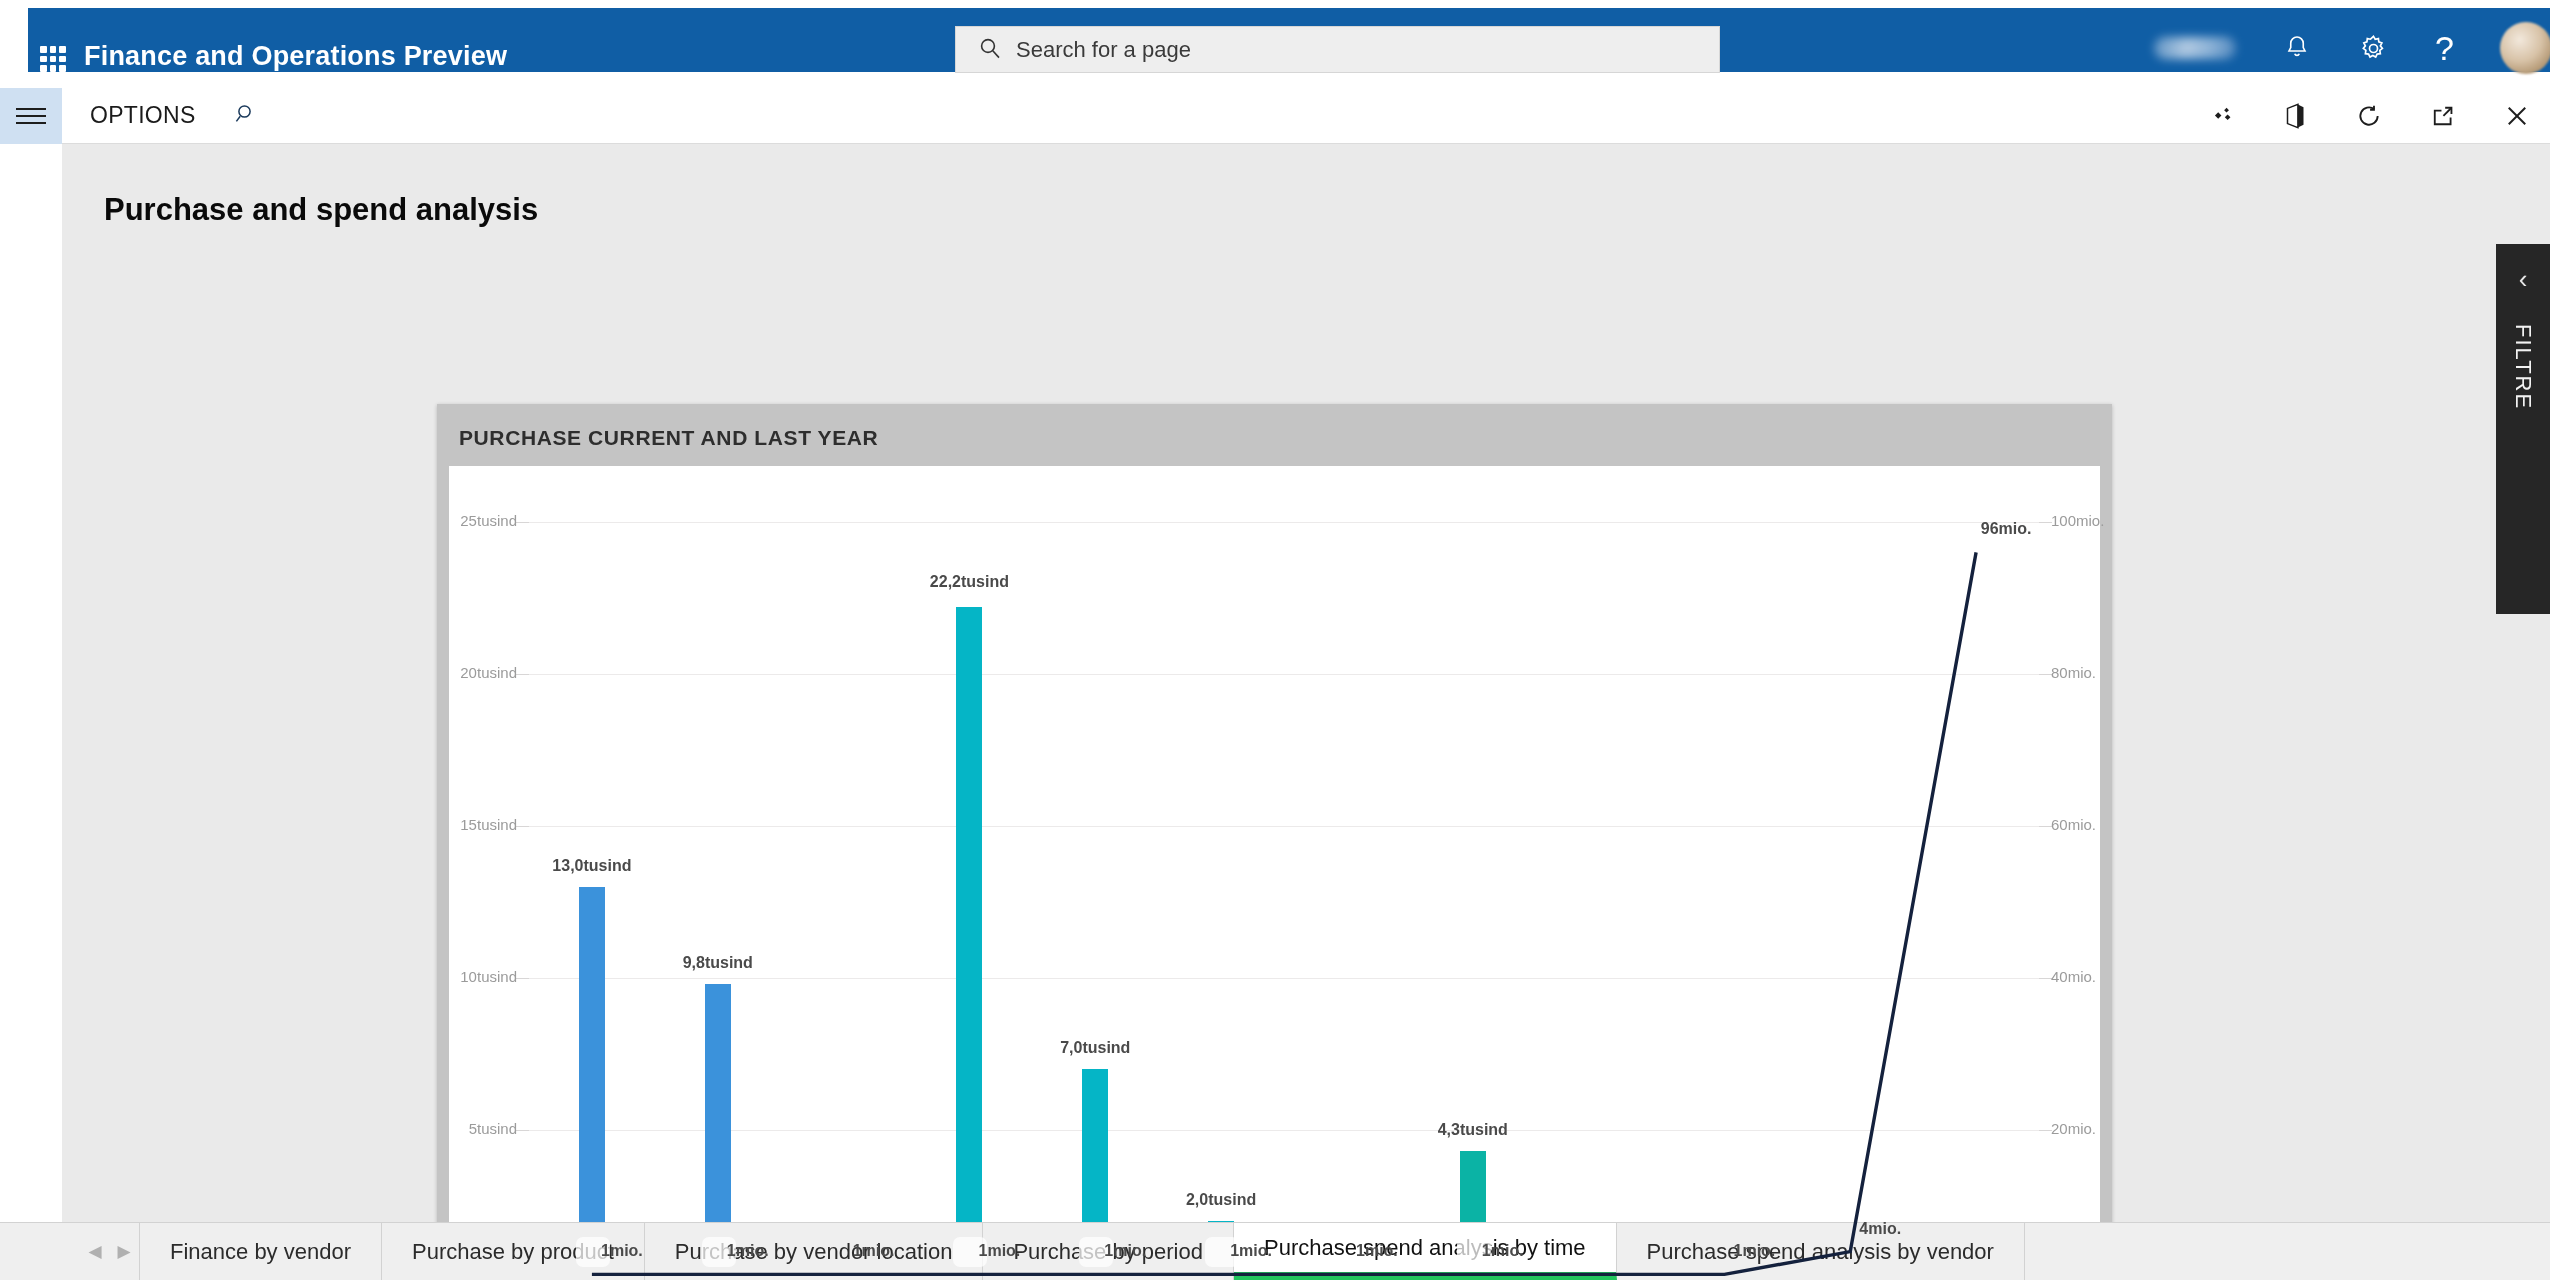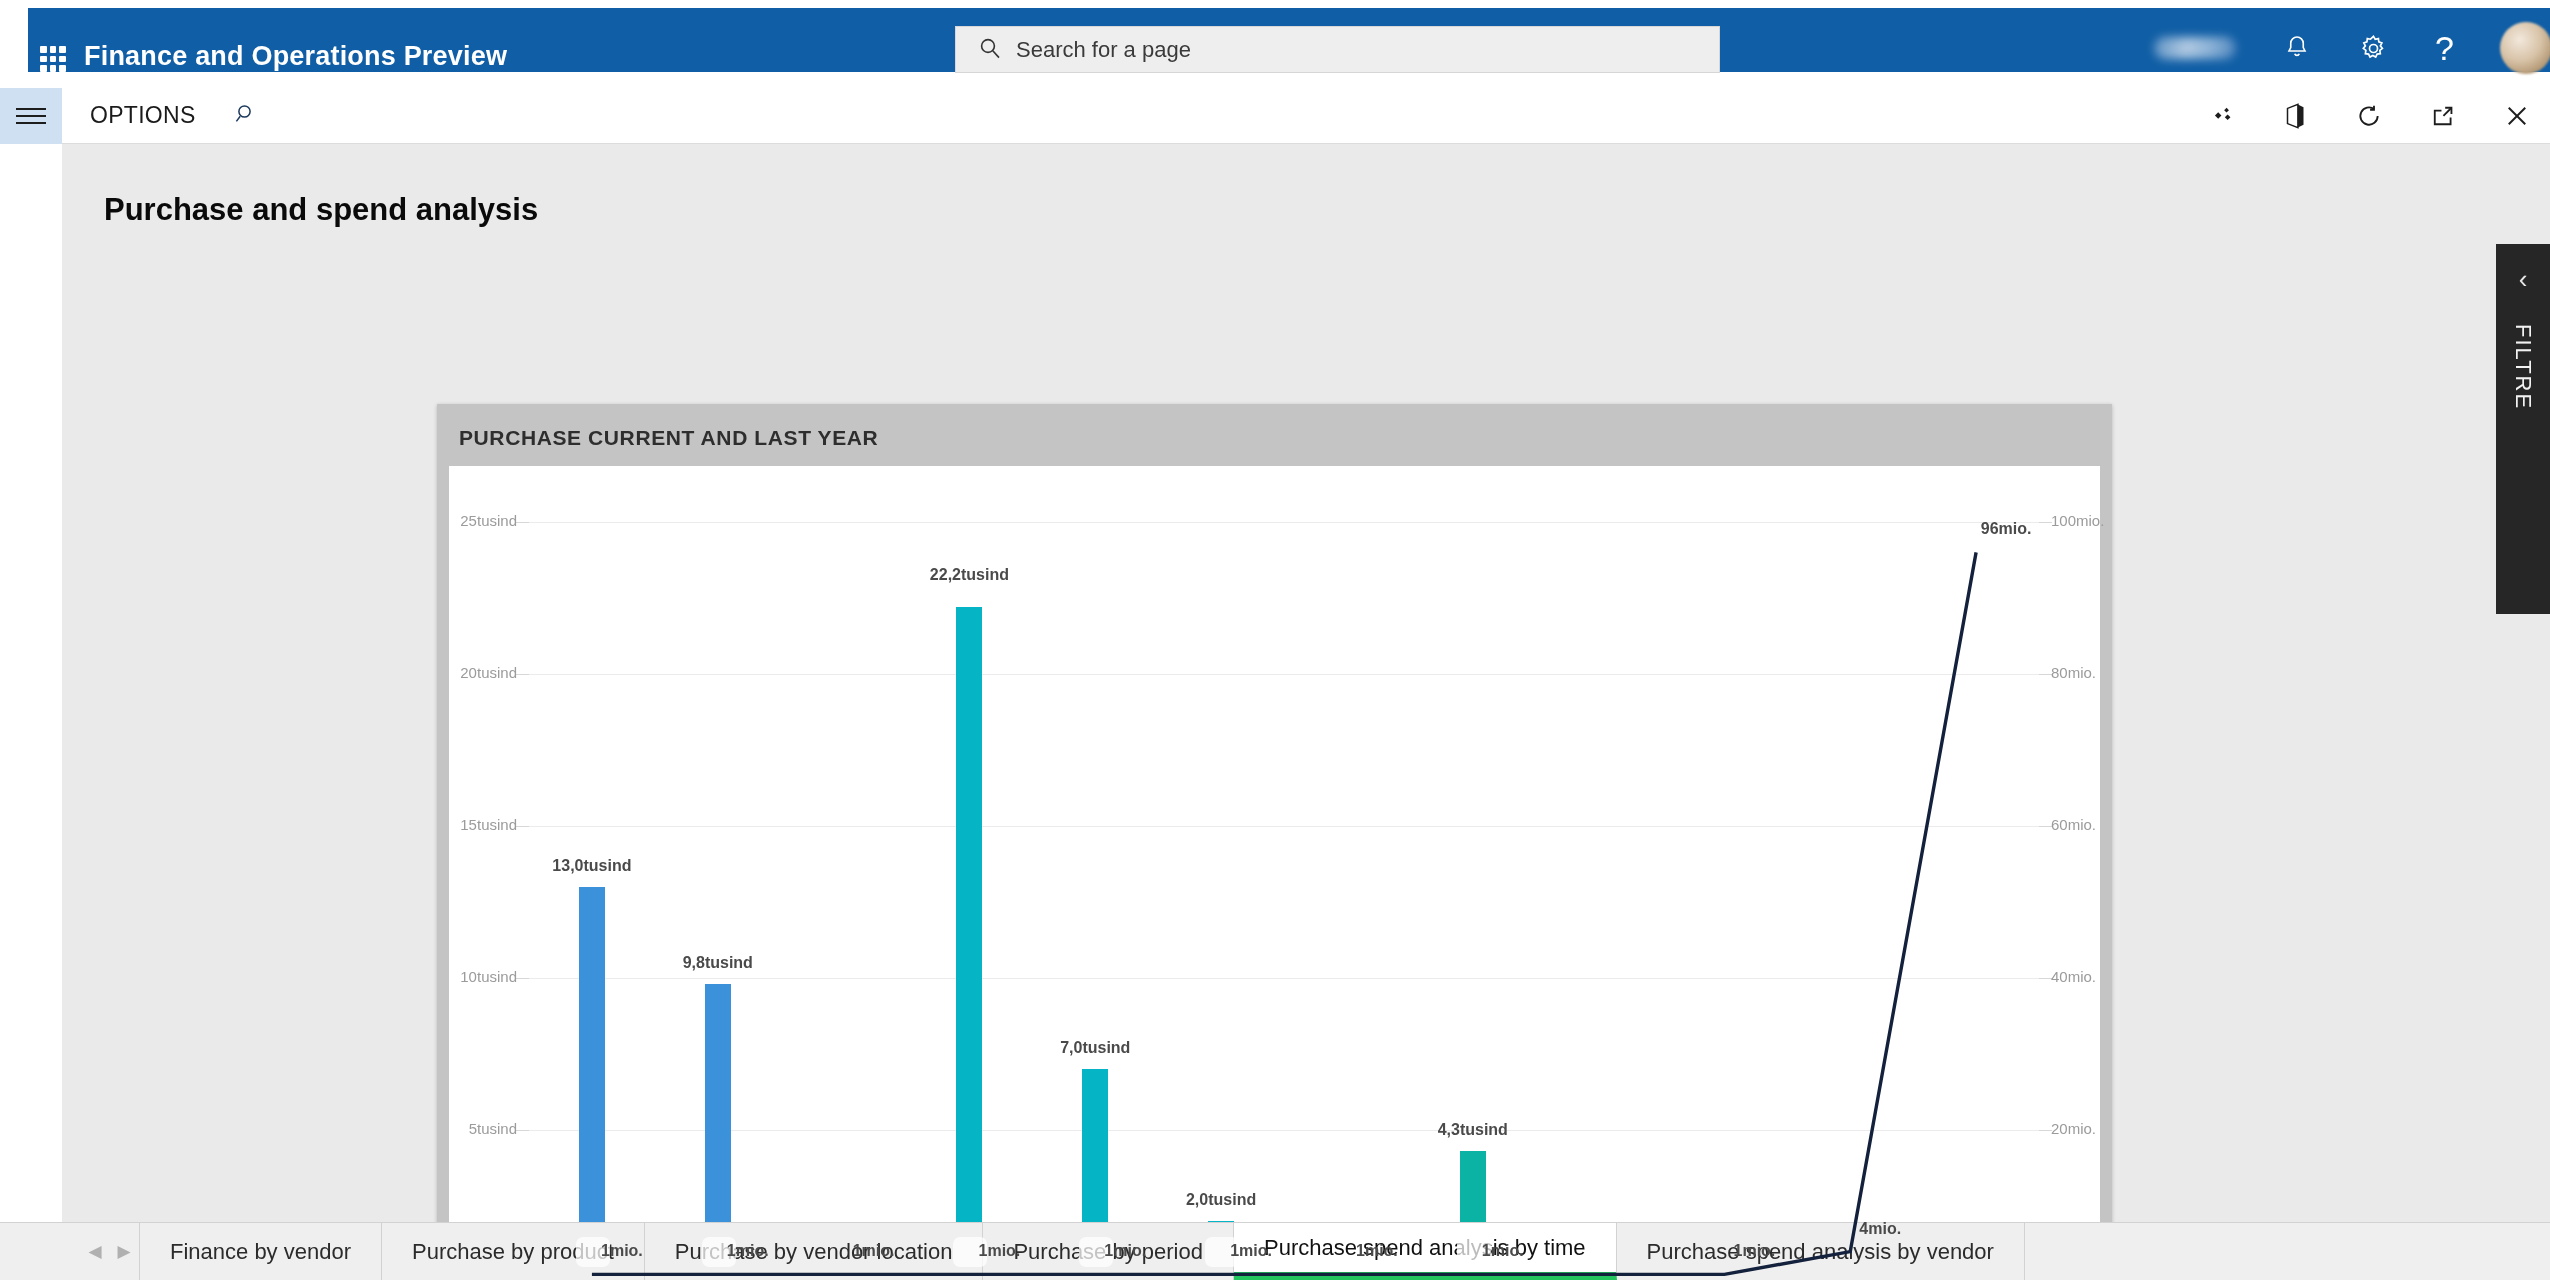--- a/index.html
+++ b/index.html
@@ -289,21 +289,21 @@
           <div class="gridline" style="top: 0px;"></div>
           <div class="tickmark" style="top: 0px; left: -13px;"></div>
           <div class="tickmark" style="top: 0px; left: 1510px;"></div>
           <div class="ylabel-l" style="top: -10px;">25tusind</div>
           <div class="ylabel-r" style="top: -10px;">100mio.</div>
           <div class="bar" style="left: 49.9167px; width: 26px; height: 395.2px; background: rgb(59, 146, 219);"></div>
           <div class="bar-label" style="left: 62.9167px; top: 334.8px;">13,0tusind</div>
           <div class="bar" style="left: 175.75px; width: 26px; height: 297.92px; background: rgb(59, 146, 219);"></div>
           <div class="bar-label" style="left: 188.75px; top: 432.08px;">9,8tusind</div>
           <div class="bar" style="left: 427.417px; width: 26px; height: 674.88px; background: rgb(5, 181, 198);"></div>
-          <div class="bar-label" style="left: 440.417px; top: 44px;">22,2tusind</div>
+          <div class="bar-label" style="left: 440.417px; top: 51px;">22,2tusind</div>
           <div class="bar" style="left: 553.25px; width: 26px; height: 212.8px; background: rgb(5, 181, 198);"></div>
           <div class="bar-label" style="left: 566.25px; top: 517.2px;">7,0tusind</div>
           <div class="bar" style="left: 679.083px; width: 26px; height: 60.8px; background: rgb(5, 181, 198);"></div>
           <div class="bar-label" style="left: 692.083px; top: 669.2px;">2,0tusind</div>
           <div class="bar" style="left: 930.75px; width: 26px; height: 130.72px; background: rgb(11, 179, 165);"></div>
           <div class="bar-label" style="left: 943.75px; top: 599.28px;">4,3tusind</div>
           <div class="bar" style="left: 1056.58px; width: 26px; height: 24.32px; background: rgb(11, 179, 165);"></div>
           <div class="bar-label" style="left: 1069.58px; top: 705.68px;">0,8tusind</div>
           <svg id="line-svg" viewBox="0 0 1510 760" preserveAspectRatio="none">
             <polyline points="62.916666666666664,752.4 188.75,752.4 314.5833333333333,752.4 440.4166666666667,752.4 566.25,752.4 692.0833333333333,752.4 817.9166666666666,752.4 943.7499999999999,752.4 1069.5833333333333,752.4 1195.4166666666667,752.4 1321.25,729.6 1447.0833333333333,30.399999999999977" fill="none" stroke="#14213D" stroke-width="3.4"></polyline>

